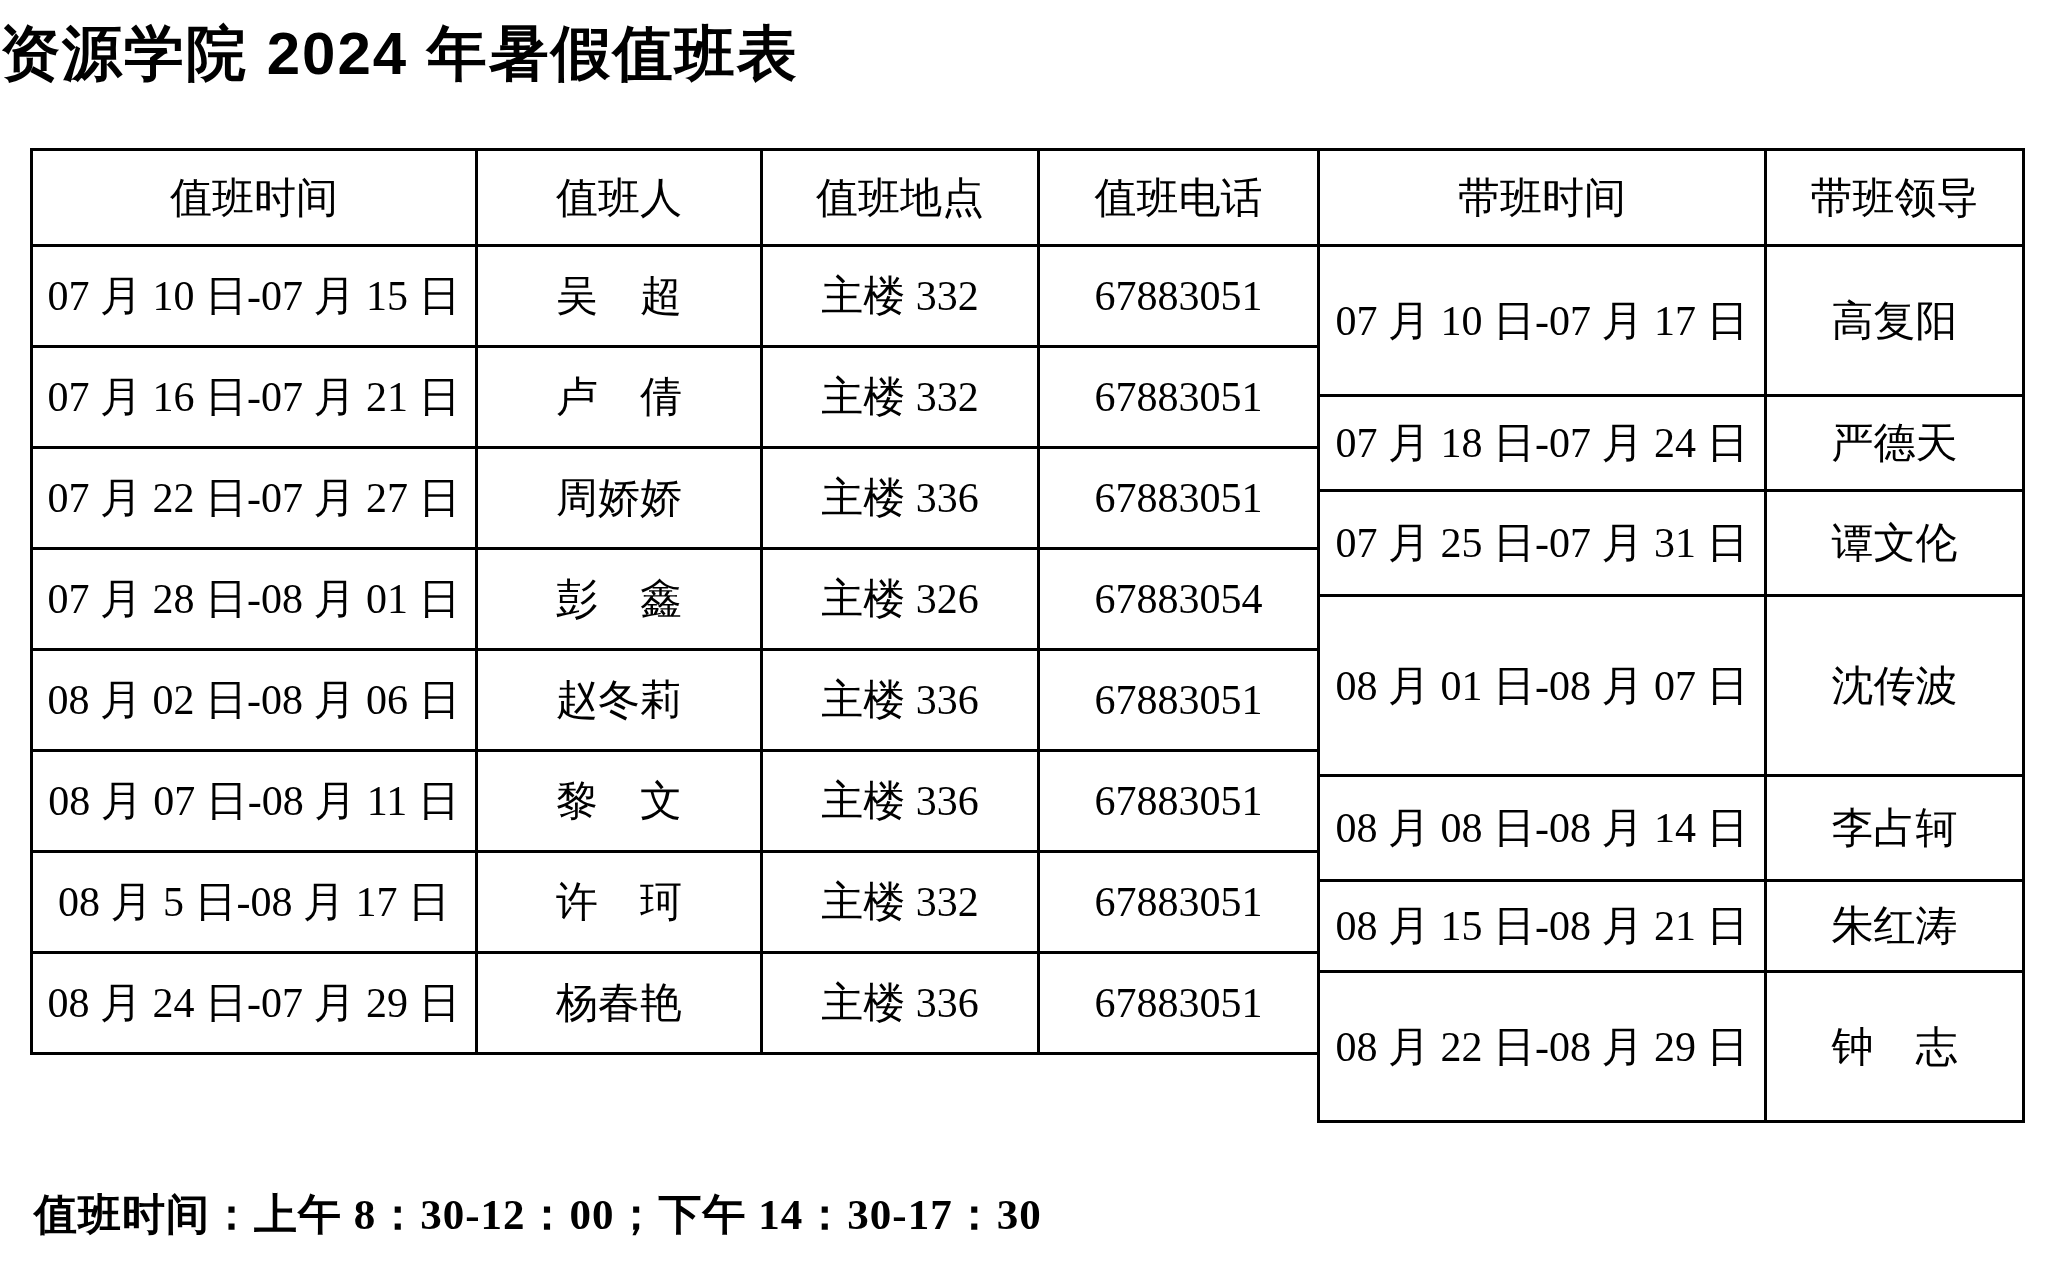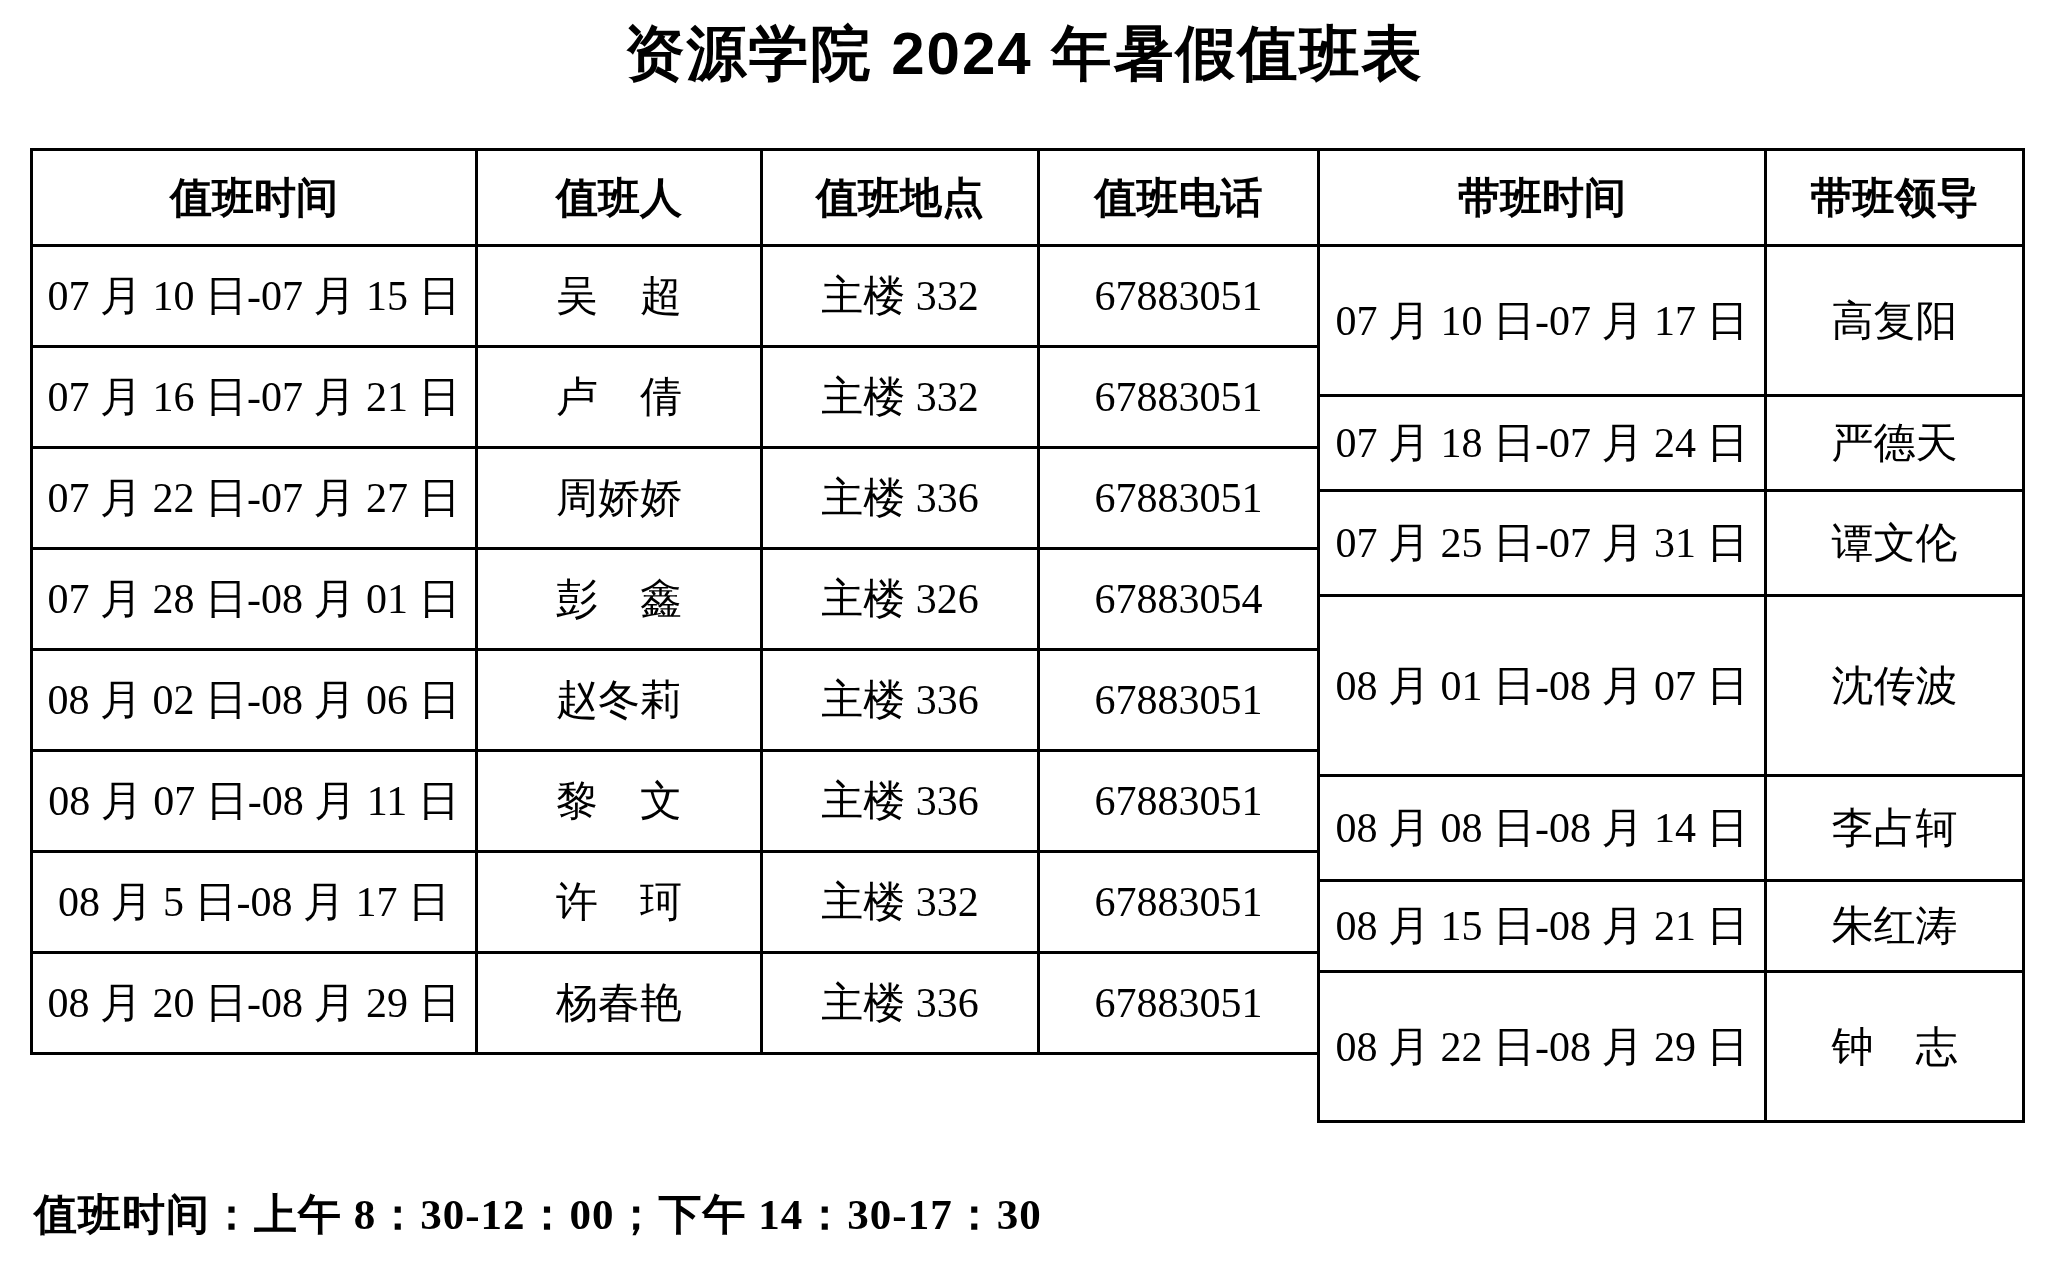--- a/index.html
+++ b/index.html
@@ -11,21 +11,21 @@
     color: #000000;
     font-family: "Liberation Serif", "DejaVu Serif", serif;
     overflow: hidden;
   }
   .title {
     position: absolute;
     top: 14px;
     left: 0;
     width: 100%;
     margin: 0;
-    text-align: center;
+    text-align: left;
     font-family: "Liberation Sans", "DejaVu Sans", sans-serif;
     font-weight: 900;
     font-size: 60px;
     letter-spacing: 2px;
   }
   .tables {
     position: absolute;
     left: 30px;
     top: 148px;
     display: flex;
@@ -38,21 +38,21 @@
   table.tbl td {
     border: 3px solid #000000;
     text-align: center;
     vertical-align: middle;
     font-size: 42px;
     padding: 0;
     overflow: hidden;
     white-space: nowrap;
   }
   table.tbl tr.hdr td {
-    font-weight: bold;
+    font-weight: normal;
     height: 93px;
   }
   table.tbl.left tr.body td { height: 98px; }
   table.tbl.right { margin-left: -3px; }
   .r1 { height: 150px; }
   .r2 { height: 95px; }
   .r3 { height: 105px; }
   .r4 { height: 180px; }
   .r5 { height: 105px; padding-left: 16px; }
   .r6 { height: 91px; }
@@ -125,21 +125,21 @@
         <td>主楼 336</td>
         <td>67883051</td>
       </tr>
       <tr class="body">
         <td>08 月 5 日-08 月 17 日</td>
         <td>许　珂</td>
         <td>主楼 332</td>
         <td>67883051</td>
       </tr>
       <tr class="body">
-        <td>08 月 20 日-08 月 29 日</td>
+        <td>08 月 24 日-07 月 29 日</td>
         <td>杨春艳</td>
         <td>主楼 336</td>
         <td>67883051</td>
       </tr>
     </tbody>
       </table>
 
     <table class="tbl right">
       <colgroup>
         <col style="width:447px">

